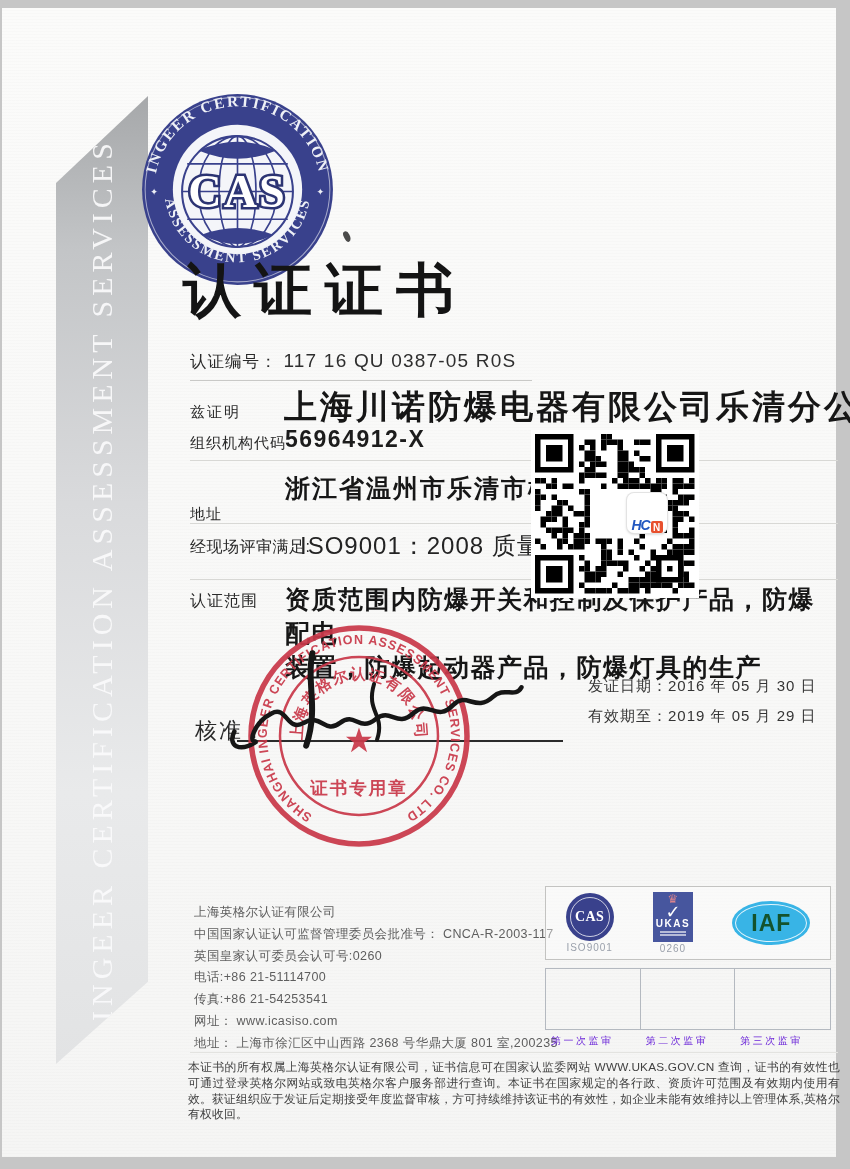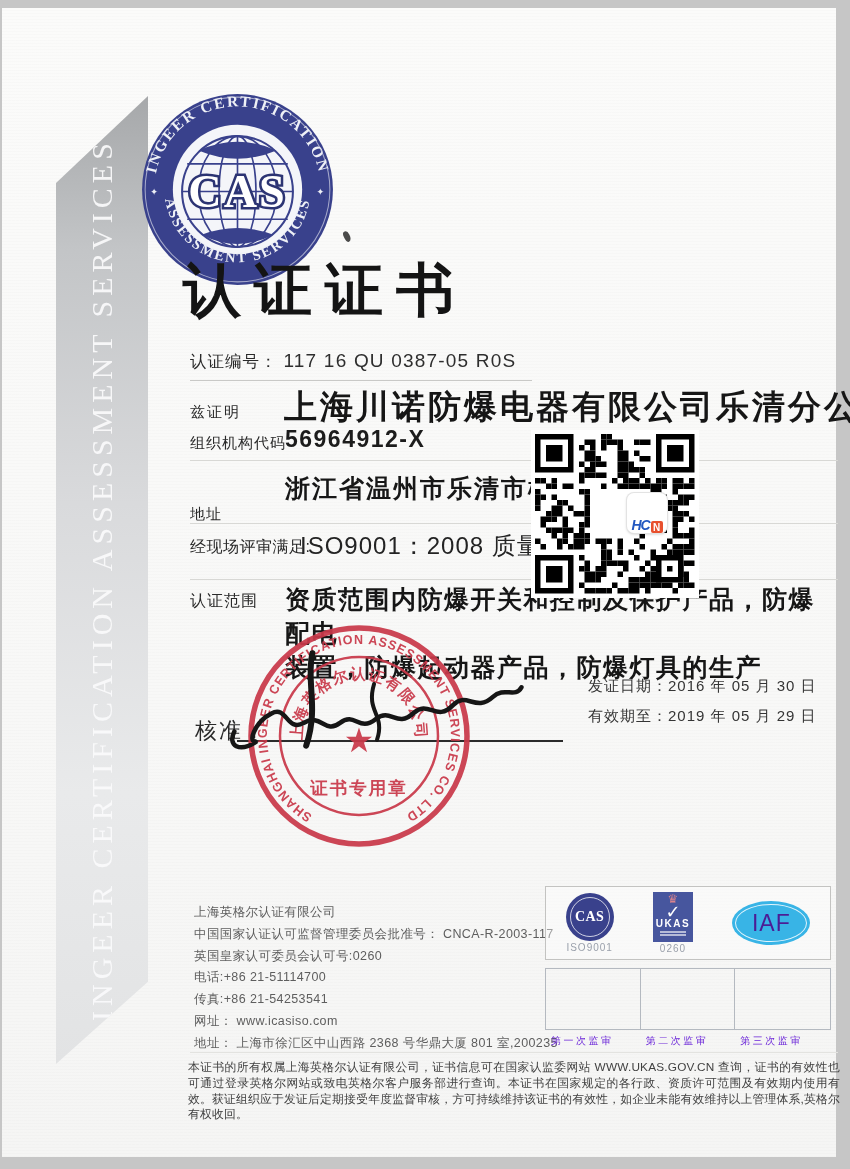--- a/index.html
+++ b/index.html
@@ -85,21 +85,21 @@
   .cas-mini:after{content:"";position:absolute;inset:4px;border:1px solid rgba(255,255,255,.75);border-radius:50%;}
   .ukas{width:40px;height:50px;background:#47569e;display:flex;flex-direction:column;align-items:center;
       justify-content:flex-start;color:#fff;}
   .ukas-crown{font-size:12px;line-height:12px;color:#d9838d;margin-top:1px;}
   .ukas-check{font-size:18px;line-height:14px;font-weight:700;color:#fff;}
   .ukas-name{font-size:10px;font-weight:700;letter-spacing:1.5px;line-height:10px;}
   .ukas-bar{width:26px;height:2px;background:rgba(255,255,255,.6);margin-top:1.5px;}
   .iaf{position:relative;width:78px;height:44px;background:#38b4e6;border-radius:50%;
       display:flex;align-items:center;justify-content:center;}
   .iaf:after{content:"";position:absolute;inset:3px;border:1.5px solid rgba(255,255,255,.85);border-radius:50%;}
-  .iaf-text{color:#4c1d95;font-size:23px;font-weight:400;letter-spacing:1px;}
+  .iaf-text{color:#14532d;font-size:23px;font-weight:700;letter-spacing:1px;}
 
   
   .surv{position:absolute;left:545px;top:968px;width:284px;height:60px;border:1px solid #b4b9c0;
       display:grid;grid-template-columns:1fr 1fr 1fr;z-index:2;}
   .surv .cell{border-right:1px solid #b4b9c0;}
   .surv .cell:last-child{border-right:none;}
   .surv-labels{position:absolute;left:545px;top:1034px;width:284px;display:grid;
       grid-template-columns:1fr 1fr 1fr;z-index:2;}
   .surv-labels span{font-size:10px;color:#6d28d9;letter-spacing:2.5px;padding-left:6px;}
 

